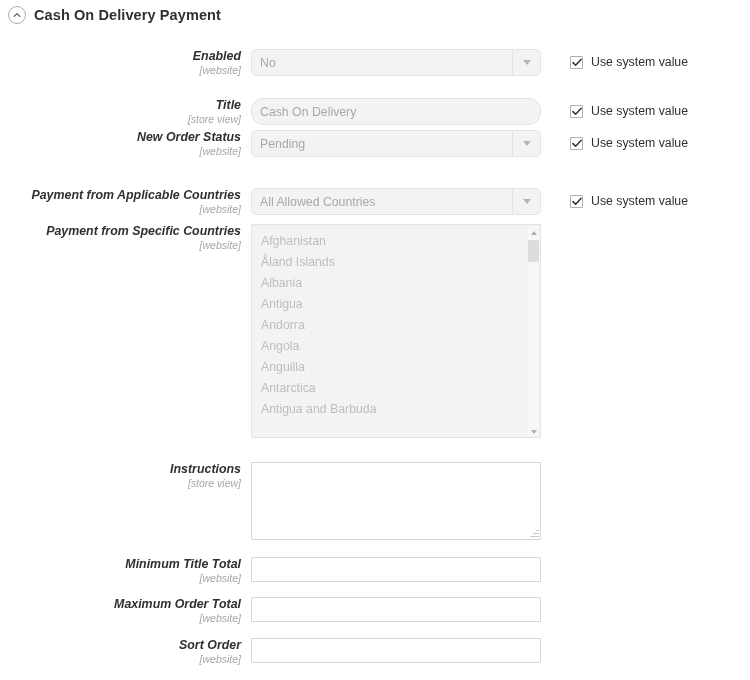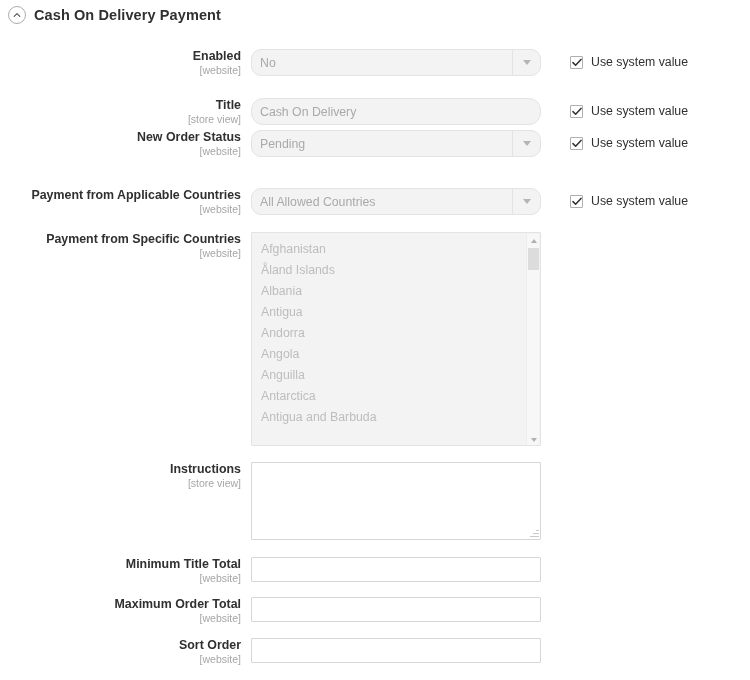--- a/index.html
+++ b/index.html
@@ -29,41 +29,41 @@
   .collapse-icon svg { display: block; }
   .section-title {
     font-size: 14.5px; font-weight: bold; color: #303030;
     letter-spacing: 0.1px; line-height: 1;
   }
 
   
   .row { position: absolute; left: 0; width: 750px; }
   .label-cell {
     position: absolute; left: 0; top: 0;
-    width: 241px; text-align: right;
+    width: 241px; text-align: right; font-style: italic;
   }
   .label-main {
     display: block;
     font-size: 12.4px; font-weight: bold; color: #303030;
     line-height: 14px;
   }
   .label-scope {
     display: block;
     font-size: 10.5px; color: #a6a6a6;
     line-height: 13px; margin-top: 1px;
   }
   .field-cell { position: absolute; left: 251px; top: 0; }
 
   
   .select-disabled {
     position: relative;
     width: 290px; height: 27px;
     background: #f3f3f3;
     border: 1px solid #e3e3e3;
-    border-radius: 10px;
+    border-radius: 5px;
     display: flex; align-items: center;
   }
   .select-disabled .sel-text {
     font-size: 12.3px; color: #a9a9a9;
     padding-left: 8px; white-space: nowrap; overflow: hidden;
   }
   .select-arrow-btn {
     position: absolute; right: 0; top: 0;
     width: 28px; height: 25px;
     border-left: 1px solid #e3e3e3;
@@ -270,21 +270,21 @@
     <div class="sysval" style="left:570px; top:6px;">
       <span class="checkbox">
         <svg width="10" height="9" viewBox="0 0 10 9">
             <polyline points="1,4.6 3.6,7.2 9,1.4" fill="none" stroke="#303030" stroke-width="1.5" stroke-linecap="round" stroke-linejoin="round"></polyline>
           </svg>
       </span>
       <span class="sysval-label">Use system value</span>
     </div>
   </div>
 
-  <div class="row" style="top:232px; height:216px;">
+  <div class="row" style="top:224px; height:216px;">
     <div class="label-cell">
       <span class="label-main">Payment from Specific Countries</span>
       <span class="label-scope">[website]</span>
     </div>
     <div class="field-cell">
       <div class="multiselect">
         <div class="ms-list" id="country-list">
             <div class="ms-item">Afghanistan</div>
             <div class="ms-item">Åland Islands</div>
             <div class="ms-item">Albania</div>

